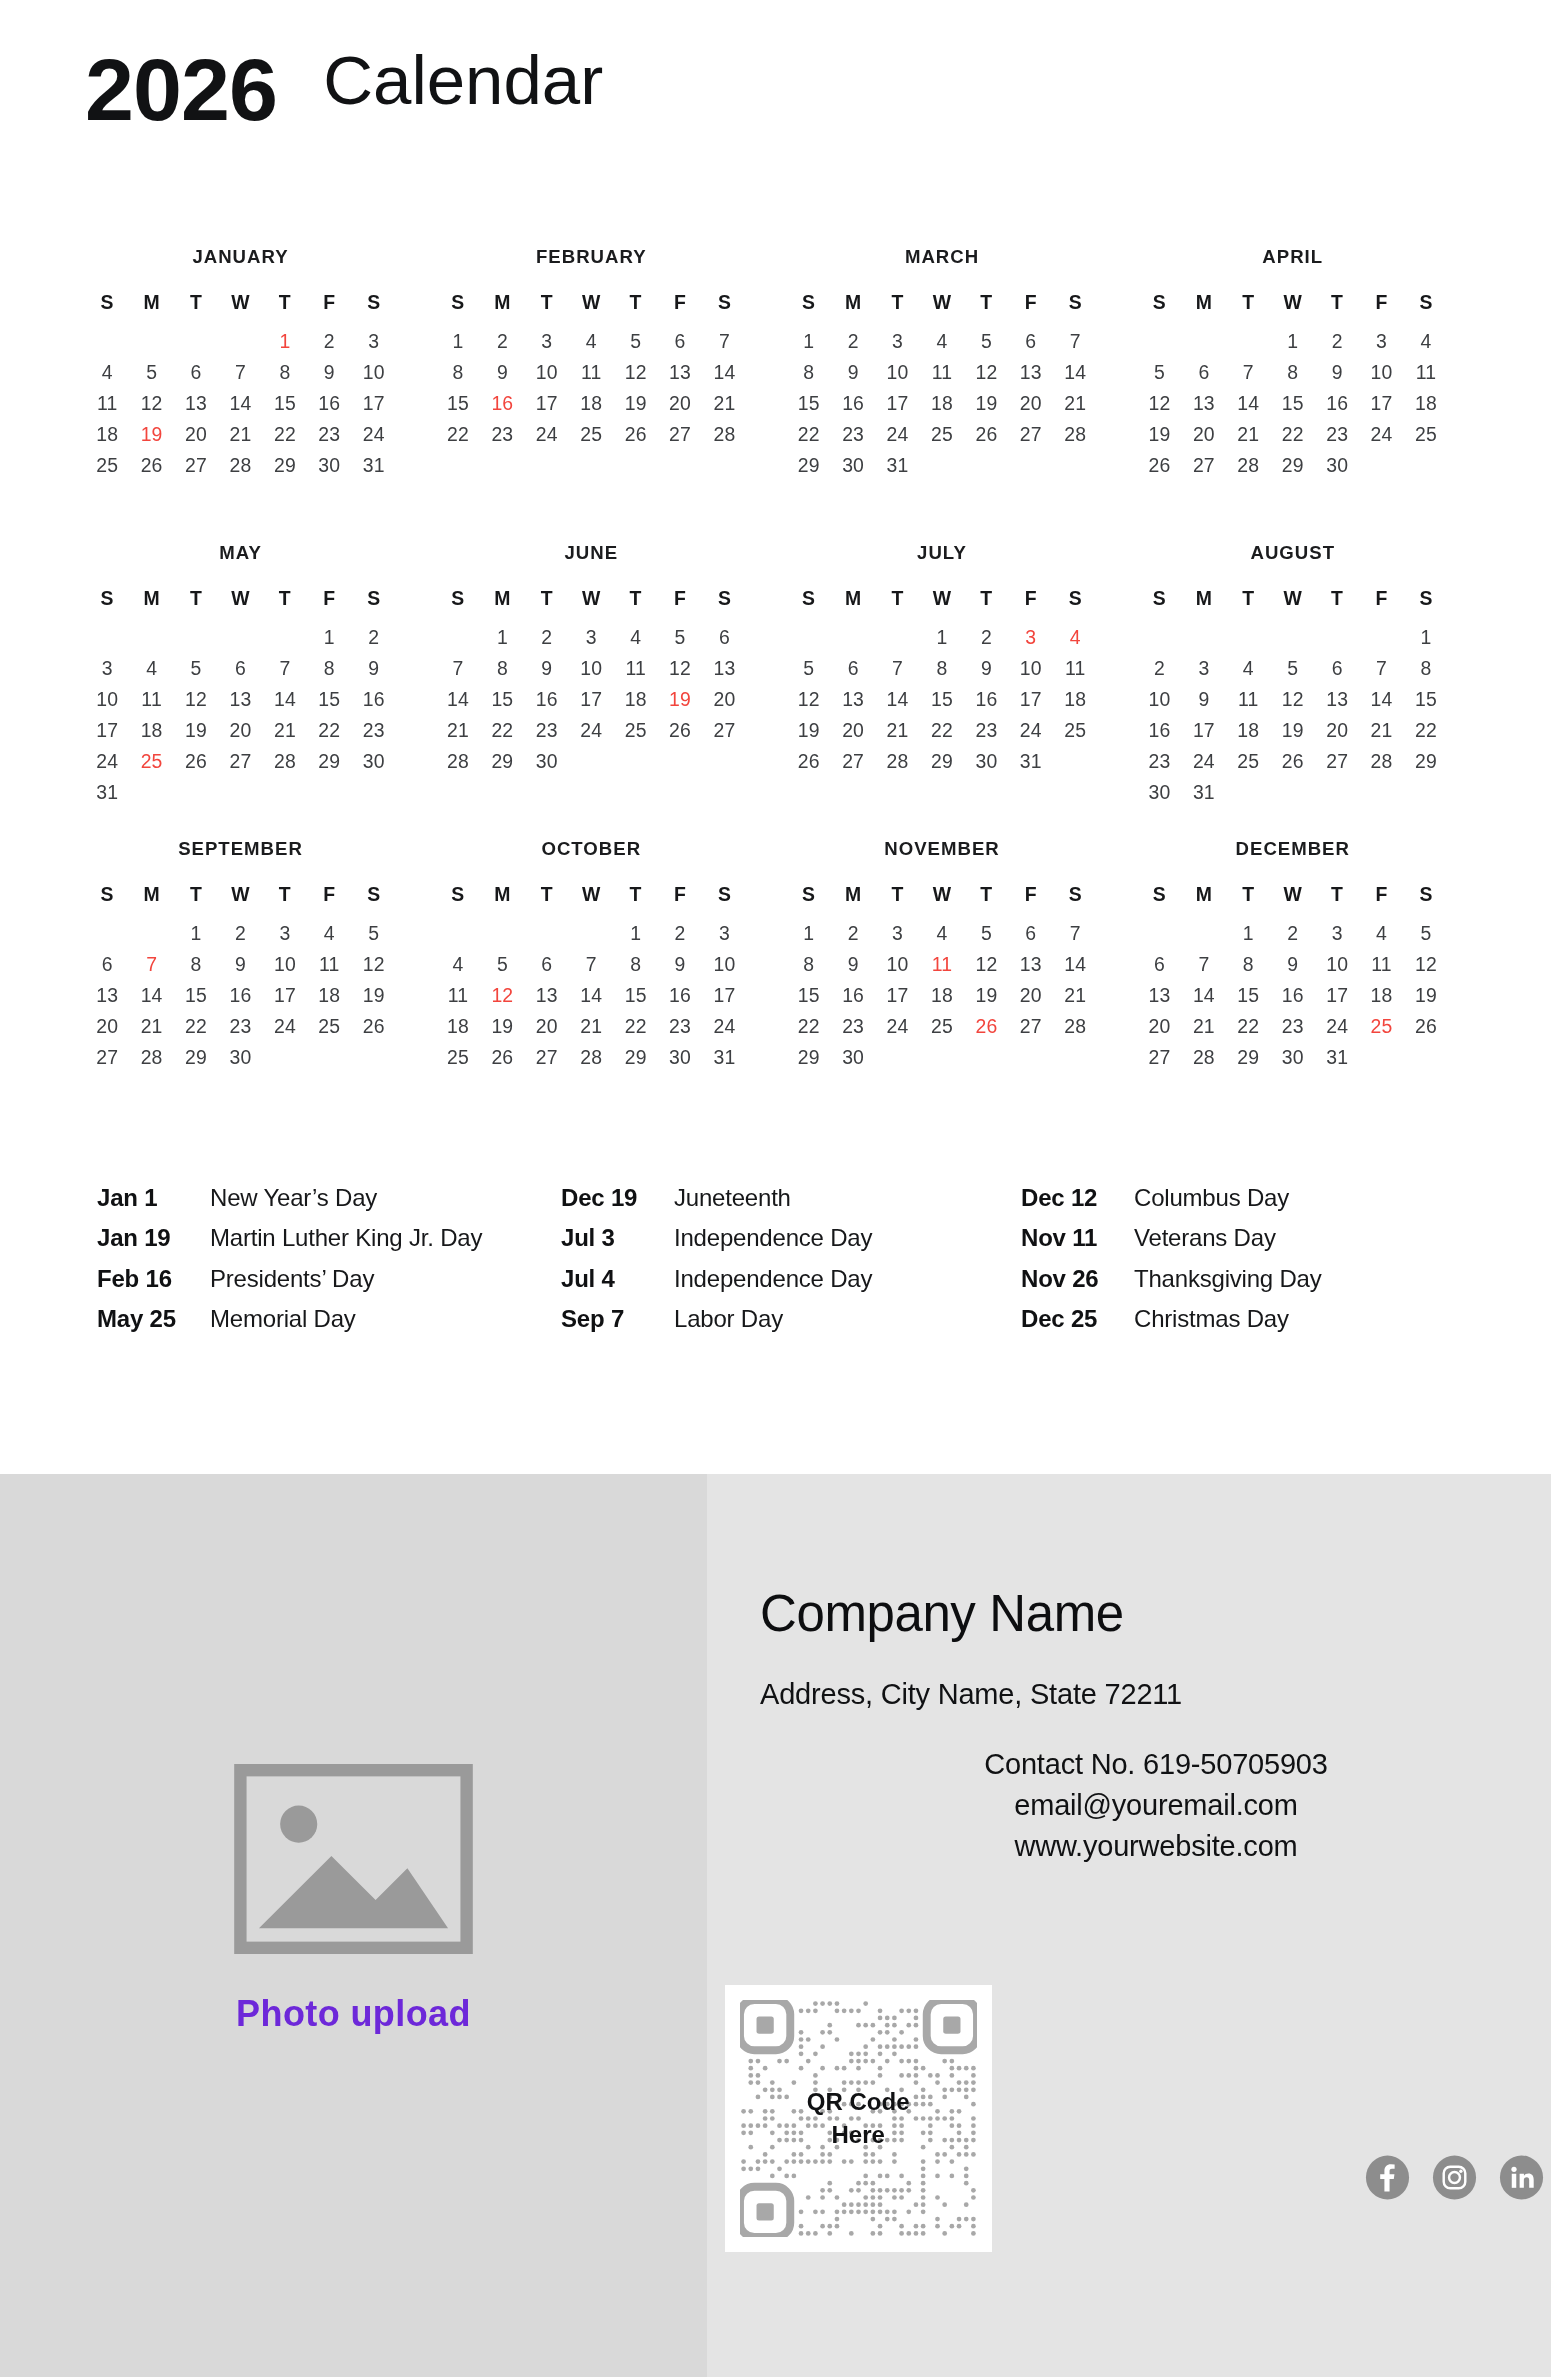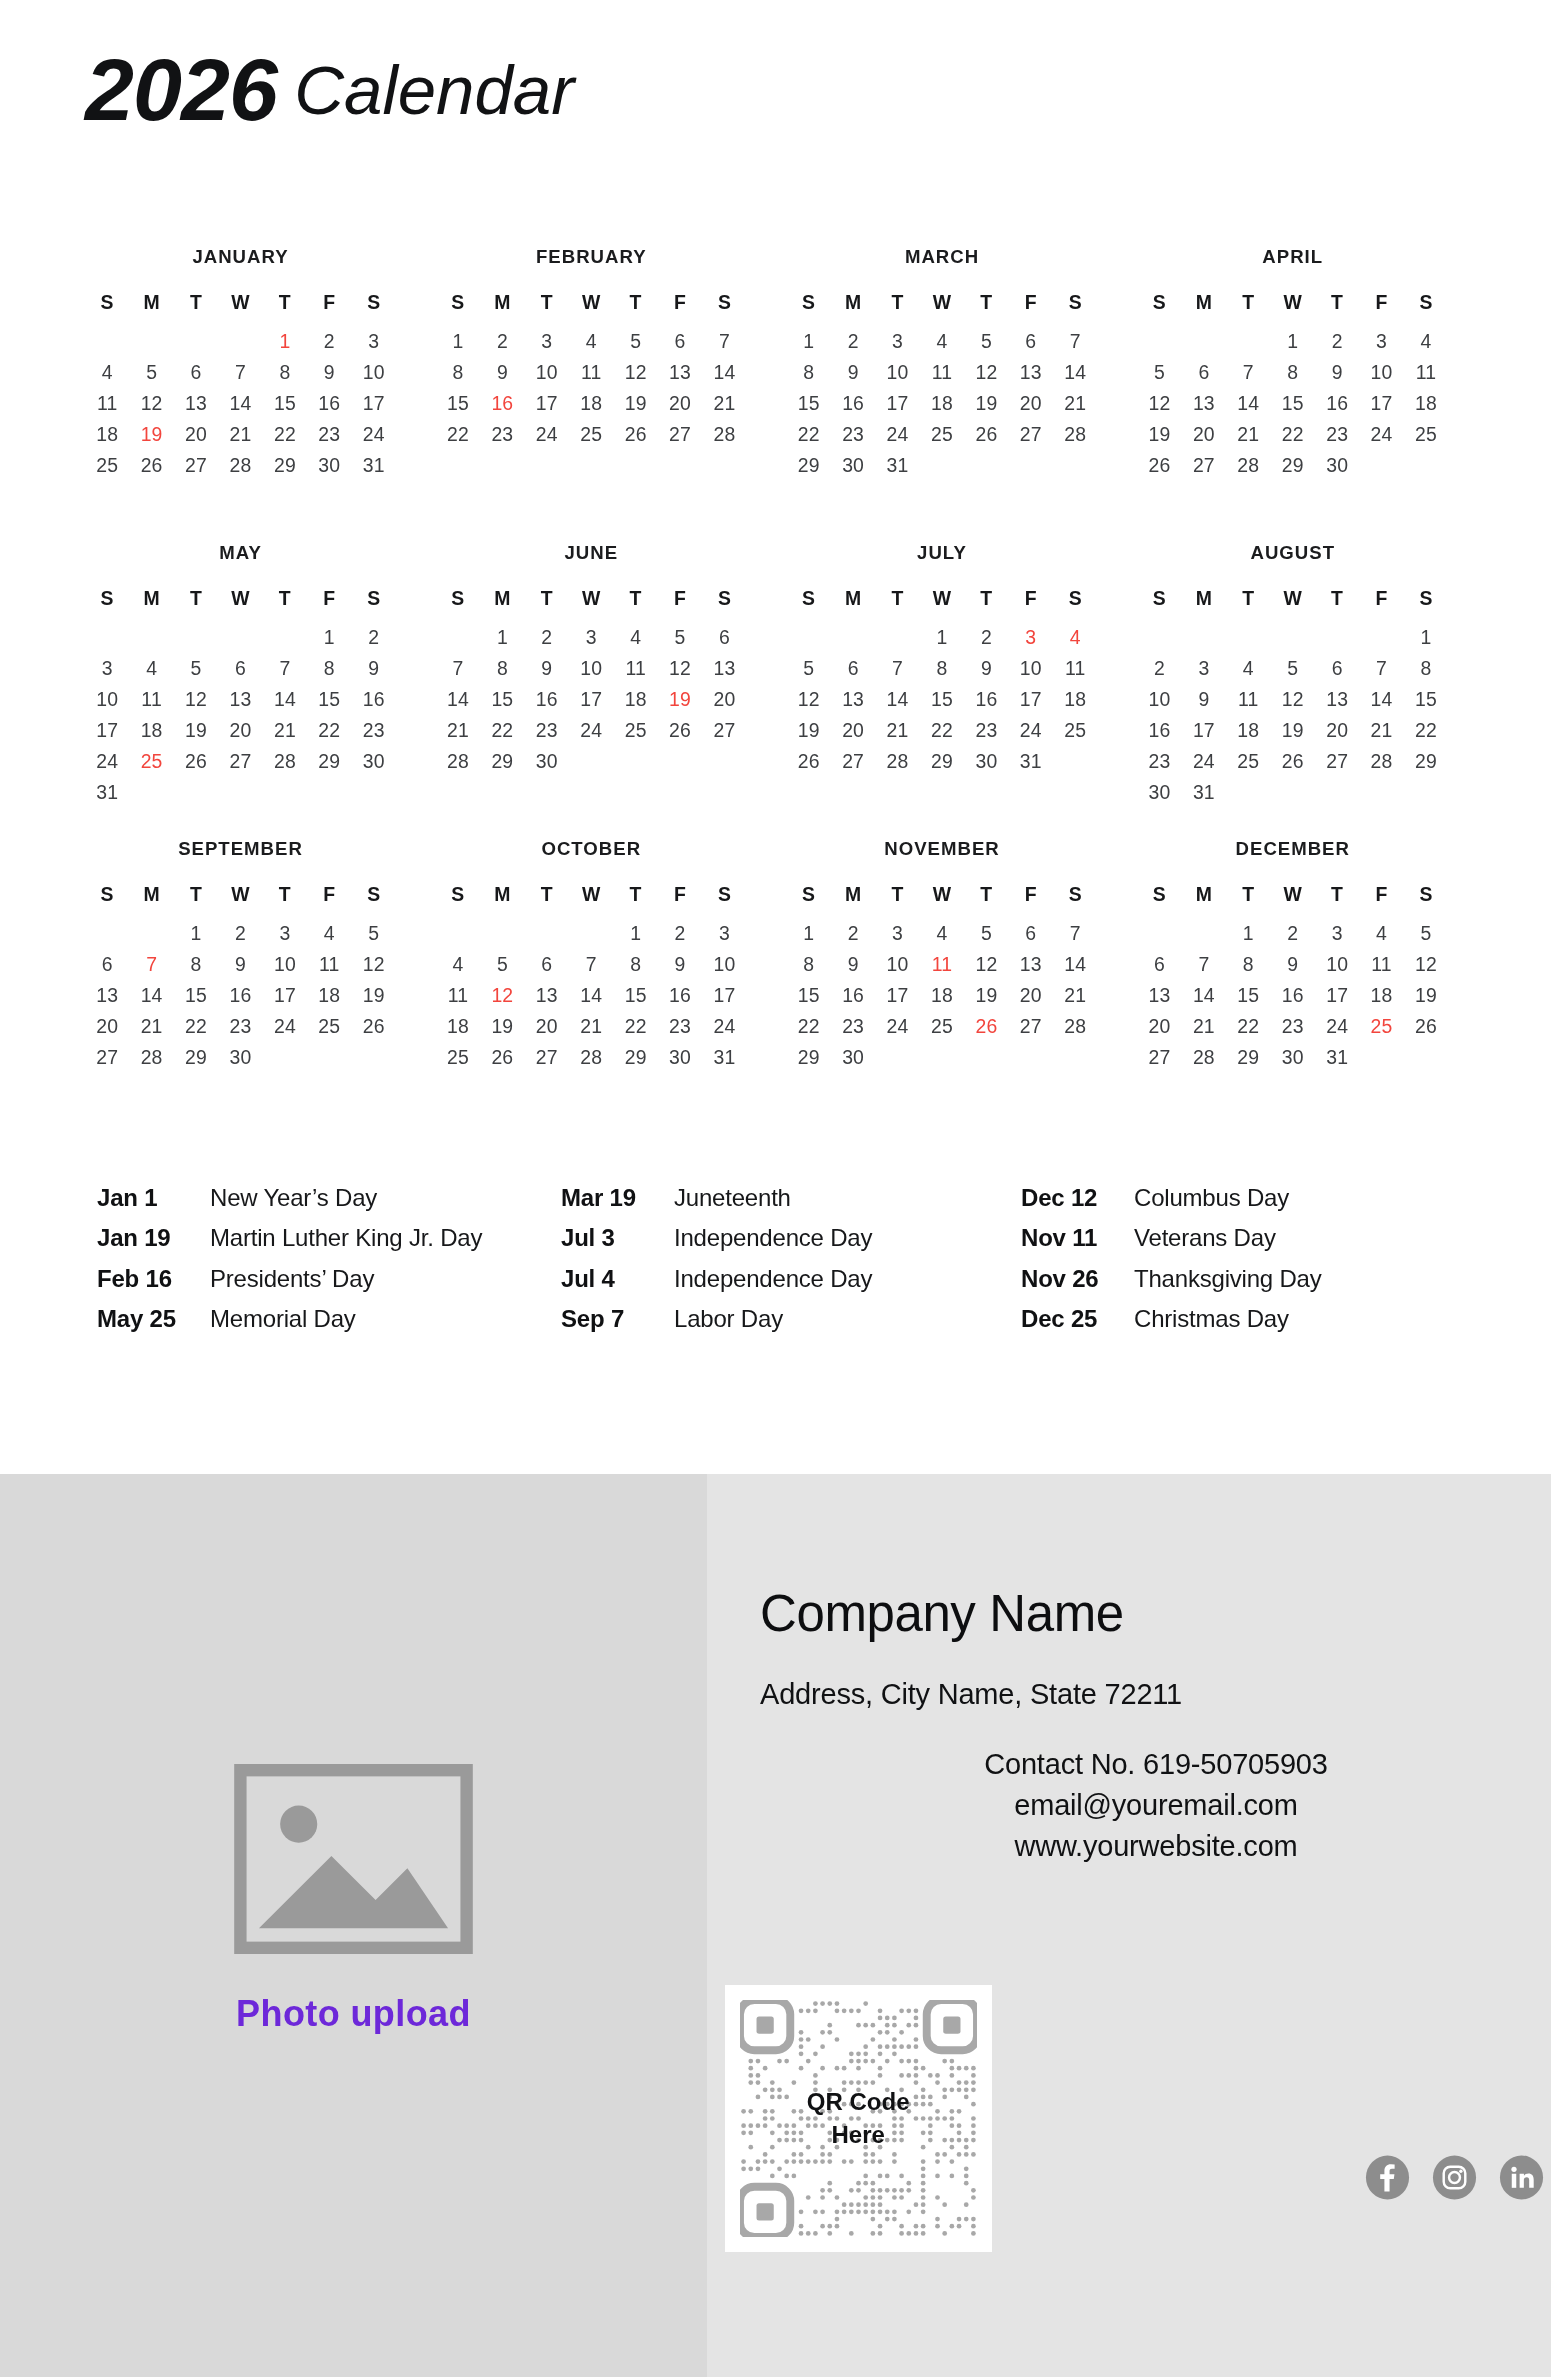--- a/index.html
+++ b/index.html
@@ -8,21 +8,21 @@
     height: 2377px;
     background: #ffffff;
     font-family: "Liberation Sans", sans-serif;
     -webkit-font-smoothing: antialiased;
   }
   .page { position: relative; width: 1552px; height: 2377px; overflow: hidden; background:#fff; }
 
   
   .title-row {
     position: absolute; left: 85px; top: 46px;
-    display: flex; align-items: center; gap: 17px; font-style: italic;
+    display: flex; align-items: flex-start; gap: 46px;
   }
   .title-year {
     font-size: 88px; font-weight: 700; letter-spacing: -0.9px;
     color: #111214; line-height: 1;
   }
   .title-word {
     font-size: 69px; font-weight: 400; letter-spacing: 0px;
     color: #111214; line-height: 1;
   }
 
@@ -845,21 +845,21 @@
           <span class="hol-date">Feb 16</span>
           <span class="hol-name">Presidents’ Day</span>
         </div>
         <div class="hol-item">
           <span class="hol-date">May 25</span>
           <span class="hol-name">Memorial Day</span>
         </div>
       </div>
       <div class="hol-col">
         <div class="hol-item">
-          <span class="hol-date">Mar 19</span>
+          <span class="hol-date">Dec 19</span>
           <span class="hol-name">Juneteenth</span>
         </div>
         <div class="hol-item">
           <span class="hol-date">Jul 3</span>
           <span class="hol-name">Independence Day</span>
         </div>
         <div class="hol-item">
           <span class="hol-date">Jul 4</span>
           <span class="hol-name">Independence Day</span>
         </div>

